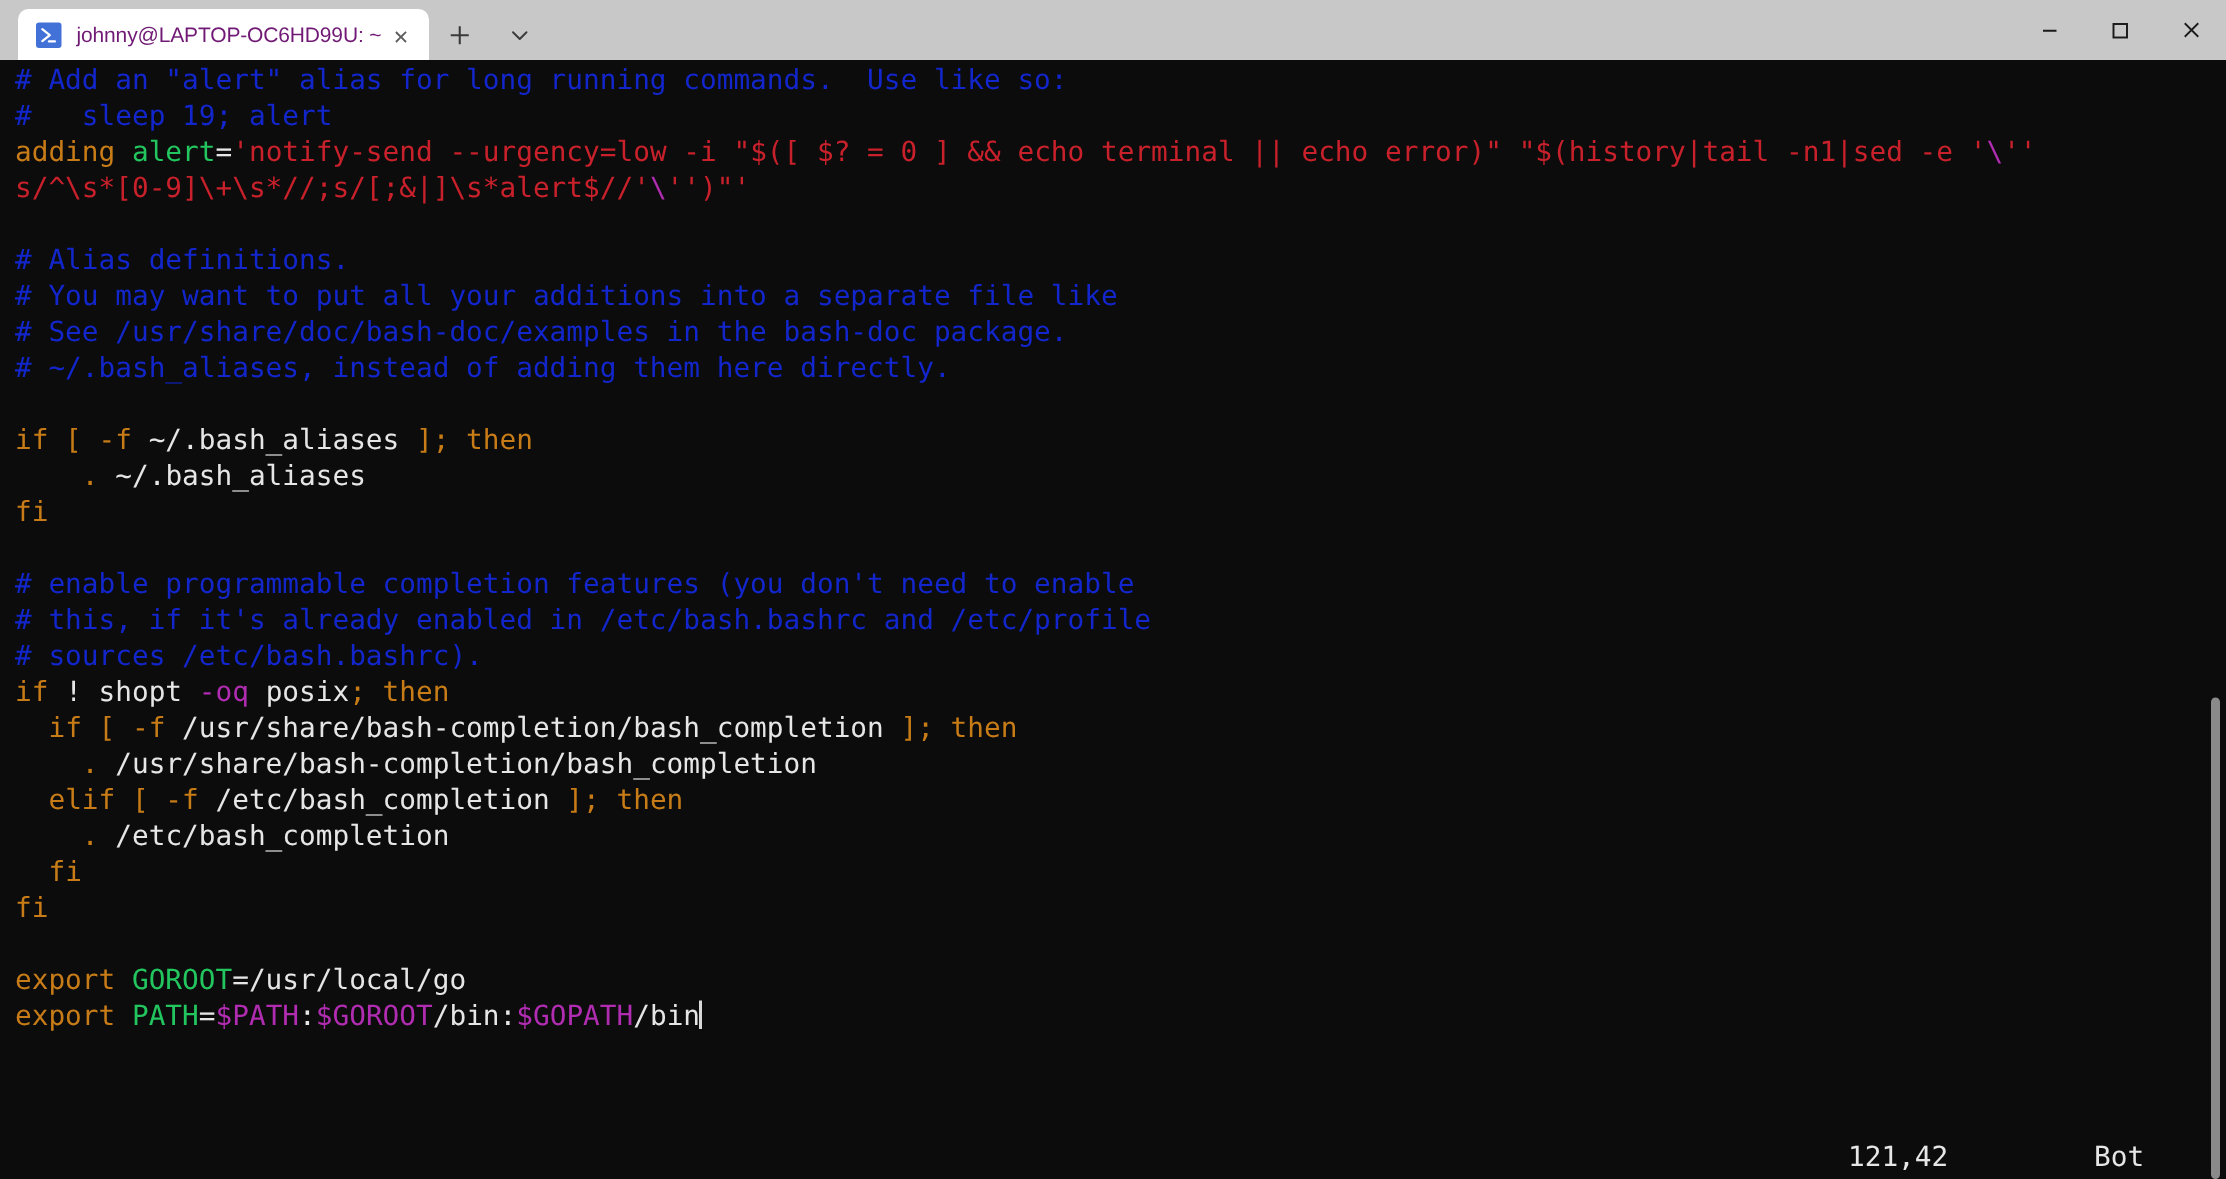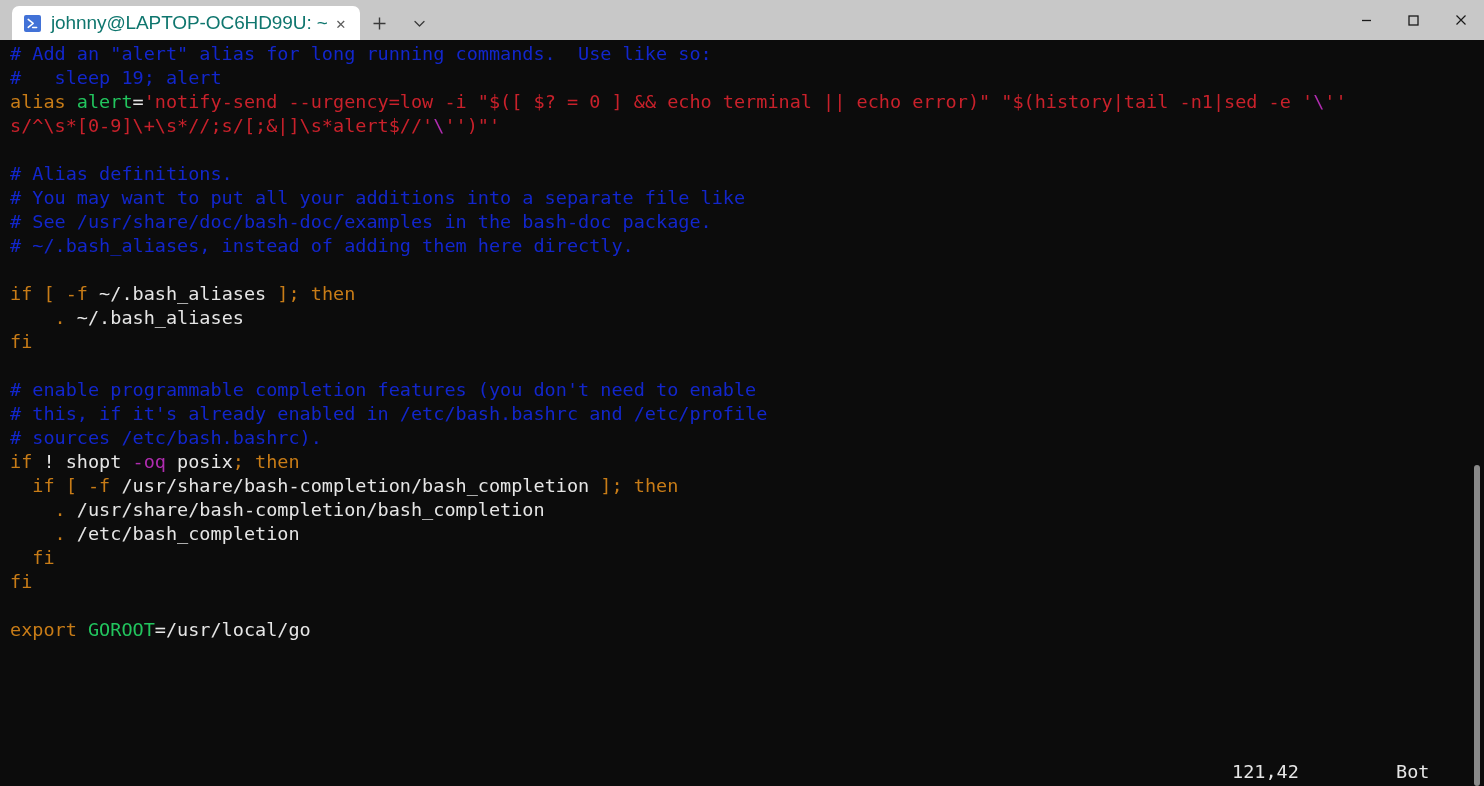--- a/index.html
+++ b/index.html
@@ -47,22 +47,22 @@
     height: 17px;
     flex: 0 0 auto;
     background: #4272d7;
     border-radius: 2px;
     position: relative;
     margin-right: 10px;
   }
   .tab-icon svg { position: absolute; left: 2px; top: 2px; }
   .tab-title {
     font-family: "Liberation Sans", sans-serif;
-    font-size: 19px;
-    color: #0f766e;
+    font-size: 14px;
+    color: #701a75;
     white-space: nowrap;
     flex: 1 1 auto;
     letter-spacing: -0.1px;
   }
   .tab-close {
     width: 26px;
     height: 26px;
     flex: 0 0 auto;
     display: flex;
     align-items: center;
@@ -228,43 +228,45 @@
       </svg>
     </div>
   </div>
 </div>
 
 <div class="terminal">
 
   <div class="screen" id="screen">
       <div class="line"><span class="c-comment"># Add an "alert" alias for long running commands.  Use like so:</span></div>
       <div class="line"><span class="c-comment">#   sleep 19; alert</span></div>
-      <div class="line"><span class="c-kw">alias </span><span class="c-ident">alert</span><span class="c-white">=</span><span class="c-str">'notify-send --urgency=low -i "$([ $? = 0 ] &amp;&amp; echo terminal || echo error)" "$(history|tail -n1|sed -e '</span><span class="c-special">\</span><span class="c-str">''</span></div>
+      <div class="line"><span class="c-kw">adding </span><span class="c-ident">alert</span><span class="c-white">=</span><span class="c-str">'notify-send --urgency=low -i "$([ $? = 0 ] &amp;&amp; echo terminal || echo error)" "$(history|tail -n1|sed -e '</span><span class="c-special">\</span><span class="c-str">''</span></div>
       <div class="line"><span class="c-str">s/^\s*[0-9]\+\s*//;s/[;&amp;|]\s*alert$//'</span><span class="c-special">\</span><span class="c-str">'')"'</span></div>
       <div class="line">&nbsp;</div>
       <div class="line"><span class="c-comment"># Alias definitions.</span></div>
       <div class="line"><span class="c-comment"># You may want to put all your additions into a separate file like</span></div>
       <div class="line"><span class="c-comment"># See /usr/share/doc/bash-doc/examples in the bash-doc package.</span></div>
       <div class="line"><span class="c-comment"># ~/.bash_aliases, instead of adding them here directly.</span></div>
       <div class="line">&nbsp;</div>
       <div class="line"><span class="c-kw">if [ -f </span><span class="c-white">~/.bash_aliases</span><span class="c-kw"> ]; then</span></div>
       <div class="line"><span class="c-plain">    </span><span class="c-kw">.</span><span class="c-white"> ~/.bash_aliases</span></div>
       <div class="line"><span class="c-kw">fi</span></div>
       <div class="line">&nbsp;</div>
       <div class="line"><span class="c-comment"># enable programmable completion features (you don't need to enable</span></div>
       <div class="line"><span class="c-comment"># this, if it's already enabled in /etc/bash.bashrc and /etc/profile</span></div>
       <div class="line"><span class="c-comment"># sources /etc/bash.bashrc).</span></div>
       <div class="line"><span class="c-kw">if </span><span class="c-white">! shopt </span><span class="c-special">-oq</span><span class="c-white"> posix</span><span class="c-kw">; then</span></div>
       <div class="line"><span class="c-plain">  </span><span class="c-kw">if [ -f </span><span class="c-white">/usr/share/bash-completion/bash_completion</span><span class="c-kw"> ]; then</span></div>
       <div class="line"><span class="c-plain">    </span><span class="c-kw">.</span><span class="c-white"> /usr/share/bash-completion/bash_completion</span></div>
+      <div class="line"><span class="c-plain">  </span><span class="c-kw">elif [ -f </span><span class="c-white">/etc/bash_completion</span><span class="c-kw"> ]; then</span></div>
       <div class="line"><span class="c-plain">    </span><span class="c-kw">.</span><span class="c-white"> /etc/bash_completion</span></div>
       <div class="line"><span class="c-plain">  </span><span class="c-kw">fi</span></div>
       <div class="line"><span class="c-kw">fi</span></div>
       <div class="line">&nbsp;</div>
       <div class="line"><span class="c-kw">export </span><span class="c-ident">GOROOT</span><span class="c-white">=/usr/local/go</span></div>
+      <div class="line"><span class="c-kw">export </span><span class="c-ident">PATH</span><span class="c-white">=</span><span class="c-special">$PATH</span><span class="c-white">:</span><span class="c-special">$GOROOT</span><span class="c-white">/bin:</span><span class="c-special">$GOPATH</span><span class="c-white">/bin</span><span class="cursor"></span></div>
     </div>
 
   <div class="statusline">
     <span>-- INSERT --</span>
     <span class="status-ruler">121,42</span>
     <span class="status-pos">Bot</span>
   </div>
 
   <div class="scrollbar">
     <div class="scroll-thumb" id="scroll-thumb" style="top: 425px; height: 321px;"></div>

